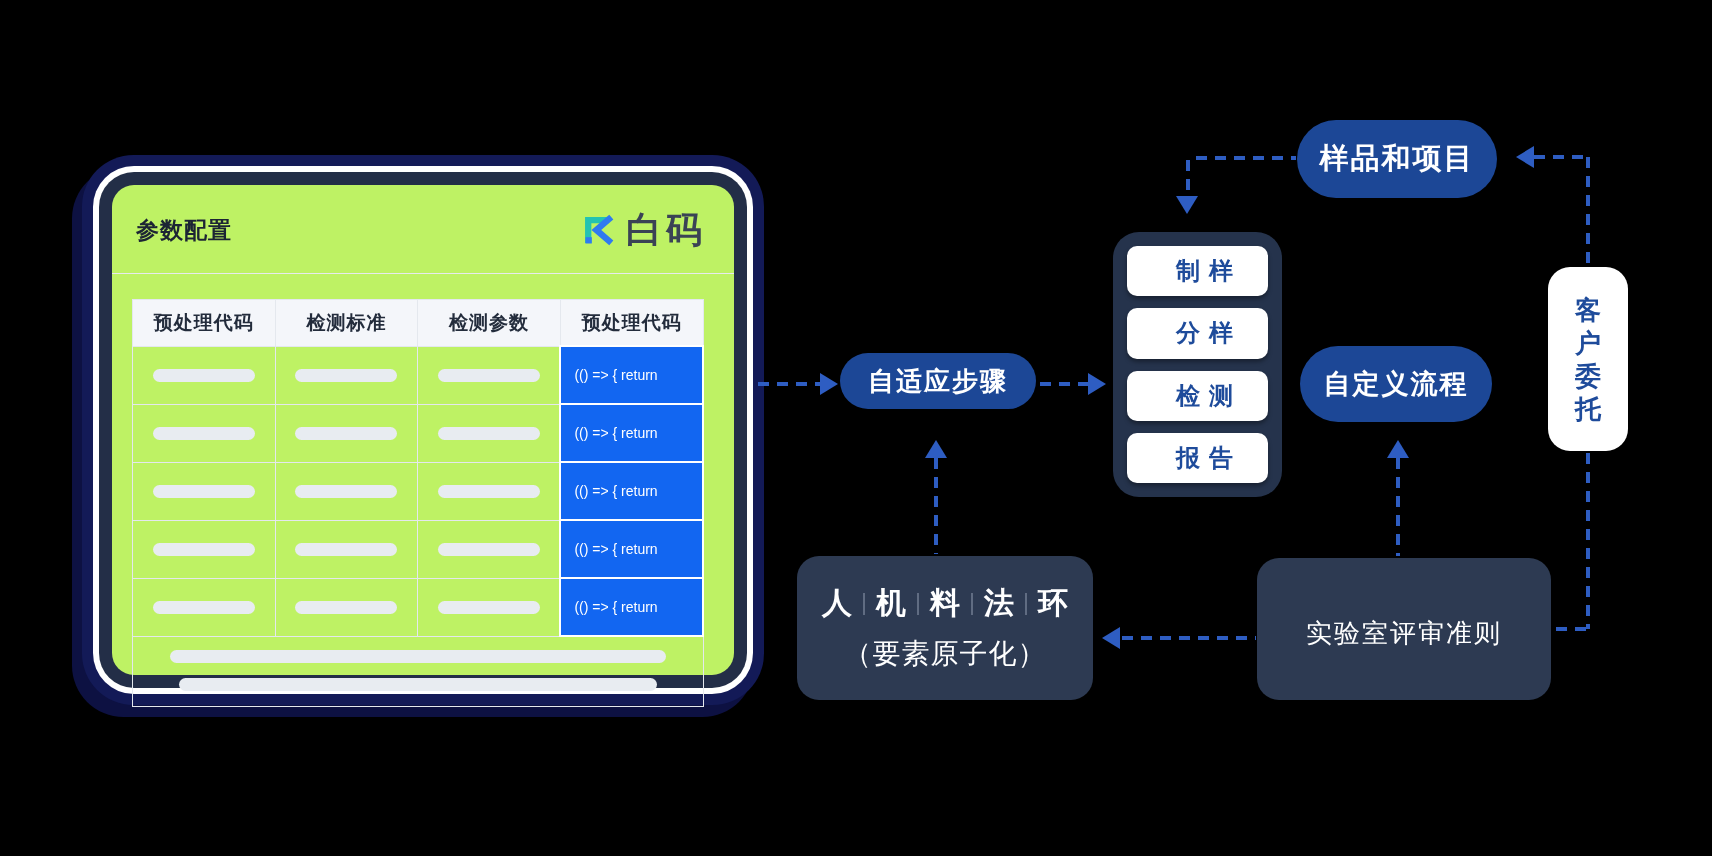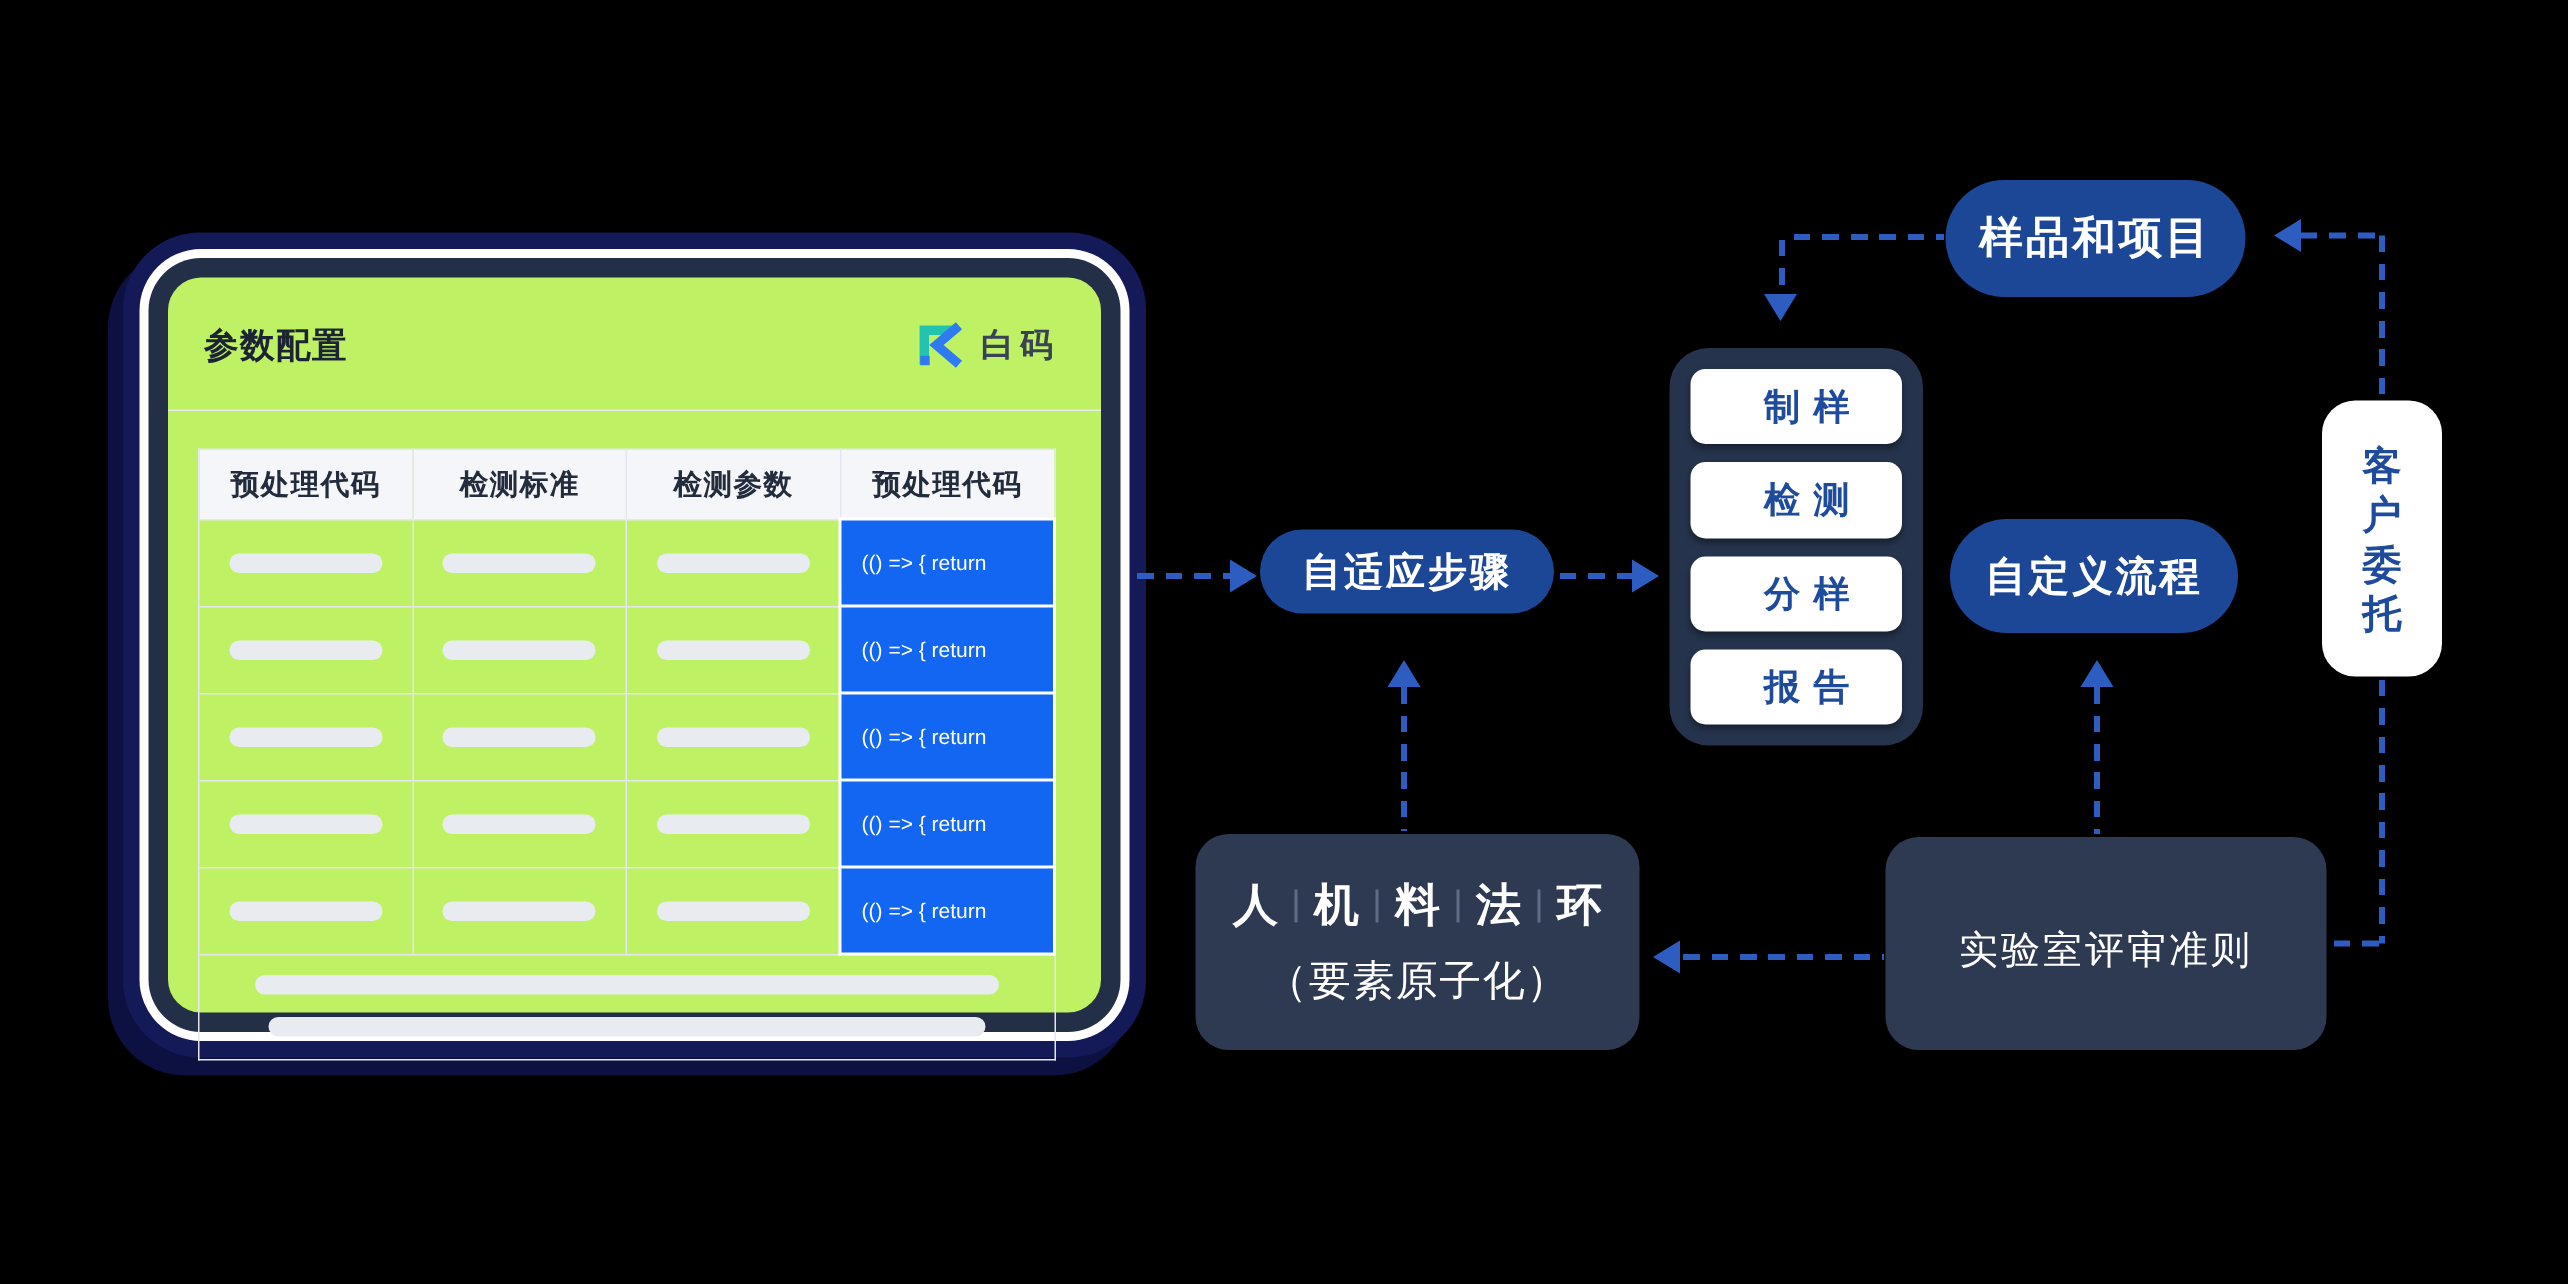--- a/index.html
+++ b/index.html
@@ -15,21 +15,21 @@
 
   
   .device{position:absolute;left:112px;top:185px;width:622px;height:490px;background:#bef264;
           border-radius:22px;
           box-shadow:0 0 0 13px var(--frame-navy),0 0 0 19px #ffffff,
                      0 0 0 30px var(--glow-navy),-10px 12px 0 30px var(--glow-deep);}
   .win-header{display:flex;justify-content:space-between;align-items:center;
               padding:22px 28px 0 24px;height:46px;}
   .win-title{font-size:23px;font-weight:bold;color:var(--title-dark);letter-spacing:1px;}
   .logo{display:flex;align-items:center;gap:9px;}
-  .logo-text{font-size:22px;font-weight:bold;color:#3a4355;letter-spacing:4px;}
+  .logo-text{font-size:36px;font-weight:bold;color:#3a4355;letter-spacing:4px;}
   .win-divider{margin-top:20px;border-top:1px solid #e7eaef;height:0;}
   .table-wrap{margin:25px 30px 0 20px;}
   table{width:100%;border-collapse:collapse;table-layout:fixed;}
   th{height:43px;background:var(--header-bg);font-size:19px;font-weight:bold;color:#232c3c;
      border:1px solid var(--table-border);letter-spacing:1px;}
   td{height:56px;border:1px solid var(--table-border);padding:0;}
   .bar{width:72%;height:13px;border-radius:7px;background:var(--placeholder-gray);margin:0 auto;}
   td.code-cell{background:var(--bright-blue);color:#fff;font-size:14px;
                padding-left:13px;border:2px solid #fff;white-space:nowrap;}
   .table-footer{border:1px solid var(--table-border);border-top:none;padding:13px 0 15px;}
@@ -206,22 +206,22 @@
 
   <div class="dash-h" style="left:1122px;top:636px;width:134px;"></div>
   <div class="head head-left" style="left:1102px;top:627px;"></div>
 
   <div class="pill pill-adaptive">自适应步骤</div>
   <div class="pill pill-samples">样品和项目</div>
   <div class="pill pill-custom">自定义流程</div>
 
   <div class="stack">
       <div class="step">制样</div>
+      <div class="step">分样</div>
       <div class="step">检测</div>
-      <div class="step">分样</div>
       <div class="step">报告</div>
     </div>
 
   <div class="customer">
       <div class="v-char">客</div>
       <div class="v-char">户</div>
       <div class="v-char">委</div>
       <div class="v-char">托</div>
     </div>
 

